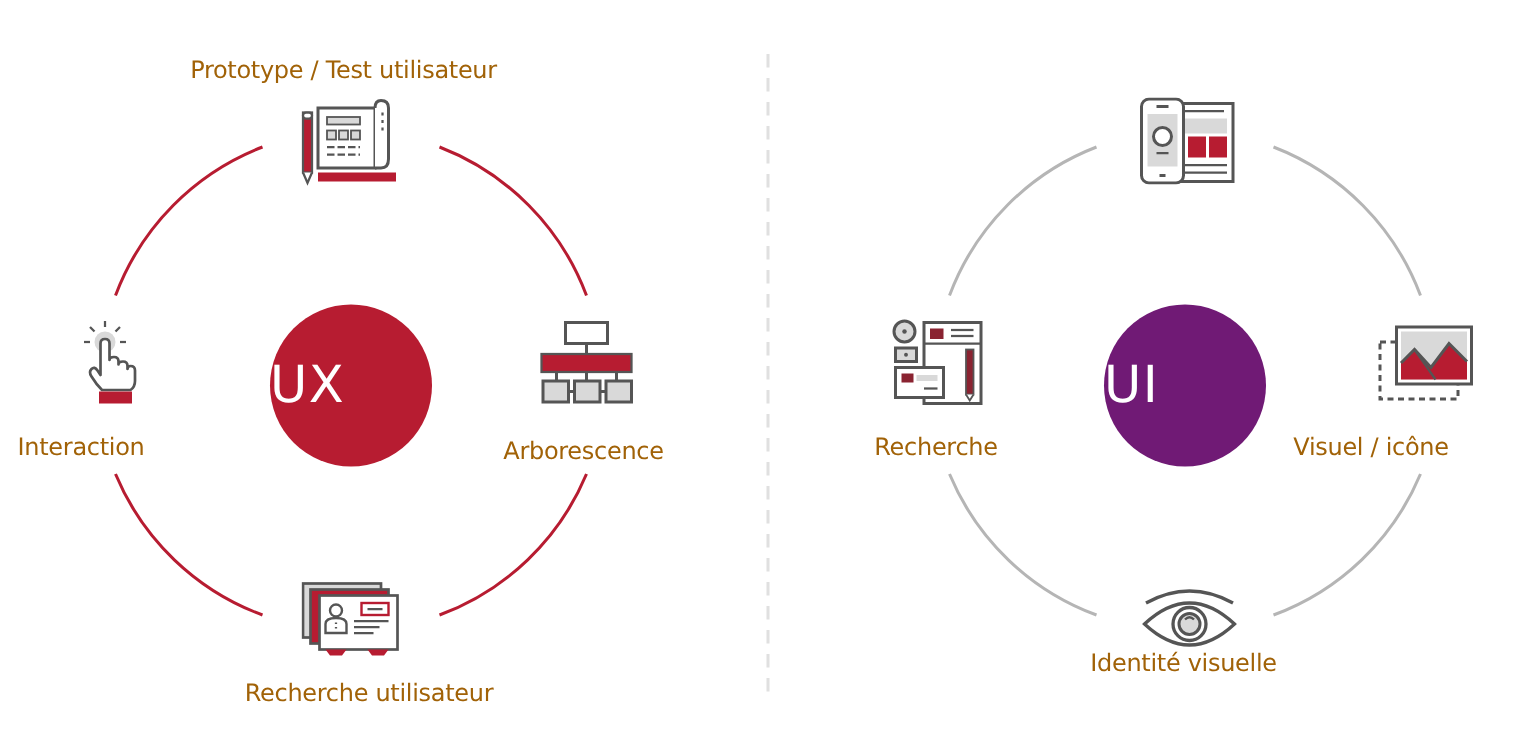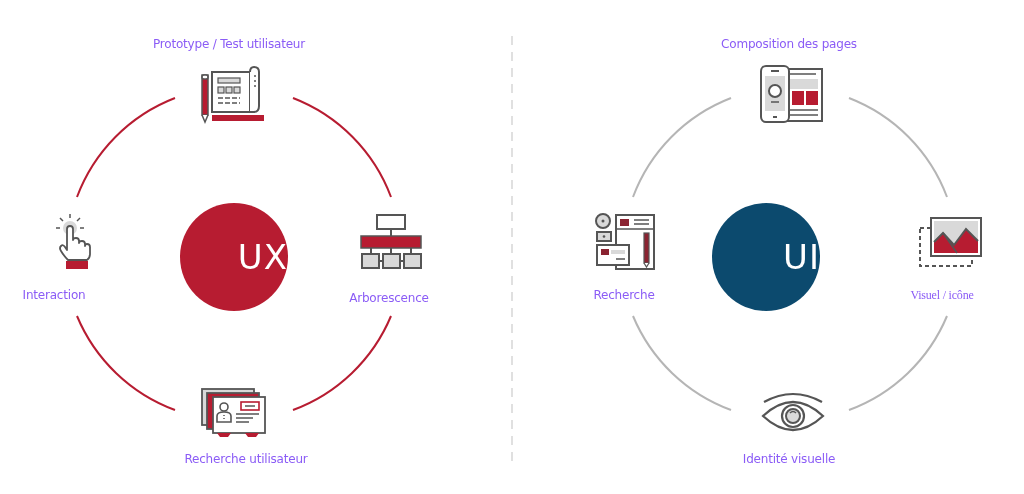--- a/index.html
+++ b/index.html
@@ -1,22 +1,22 @@
 <!DOCTYPE html>
 <html><head>
   <meta charset="utf-8">
   <style>
     html, body { margin: 0; padding: 0; background: #ffffff; }
     body { width: 1024px; height: 494px; position: relative; overflow: hidden;
            font-family: "DejaVu Sans", "Liberation Sans", sans-serif; }
     .stage { position: absolute; left: 0; top: 0; width: 1024px; height: 494px; }
-    .label { position: absolute; font-size: 12px; color: #8b5cf6; white-space: nowrap;
+    .label { position: absolute; font-size: 16px; color: #a16207; white-space: nowrap;
              transform: translateX(-50%); letter-spacing: -0.2px; }
     .hub { position: absolute; border-radius: 50%; display: flex; align-items: center;
-           justify-content: flex-end; color: #fff; font-size: 34px; letter-spacing: 1px; }
+           justify-content: flex-start; color: #fff; font-size: 34px; letter-spacing: 1px; }
     .icon { position: absolute; }
     svg.arcs { position: absolute; left: 0; top: 0; }
   </style>
 </head>
 <body>
 
 <div class="stage">
 
   <svg class="arcs" width="1024" height="494">
 
@@ -99,25 +99,24 @@
     <rect x="40" y="14" width="18" height="8" fill="#fff" stroke="#b71c31" stroke-width="1.6"></rect>
     <line x1="44" y1="18" x2="54" y2="18" stroke="#555" stroke-width="1.5"></line>
     <line x1="35" y1="26" x2="58" y2="26" stroke="#555" stroke-width="1.5"></line>
     <line x1="35" y1="30" x2="52" y2="30" stroke="#555" stroke-width="1.5"></line>
     <line x1="35" y1="34" x2="48" y2="34" stroke="#555" stroke-width="1.5"></line>
     <path d="M16 45 L30 45 L27 49 L19 49 Z" fill="#b71c31"></path>
     <path d="M44 45 L58 45 L55 49 L47 49 Z" fill="#b71c31"></path>
   </svg>
   <div class="label" style="left:233px; top:452px;margin-left:13px;">Recherche utilisateur</div>
 
-  <div class="hub" style="left:712px; top:203px; width:108px; height:108px; background:#0c4a6e;">
+  <div class="hub" style="left:736px; top:203px; width:108px; height:108px; background:#701a75;">
     <span>UI</span>
   </div>
 
-  <div class="label" style="left:789px; top:37px;">Composition des pages</div>
   <svg class="icon" style="left:760px; top:65px;" width="64" height="58" viewBox="0 0 64 58">
     <rect x="22" y="4" width="40" height="52" fill="#fff" stroke="#555" stroke-width="2"></rect>
     <line x1="28" y1="9" x2="56" y2="9" stroke="#555" stroke-width="1.5"></line>
     <rect x="26" y="14" width="32" height="10" fill="#d9d9d9"></rect>
     <rect x="32" y="26" width="12" height="14" fill="#b71c31"></rect>
     <rect x="46" y="26" width="12" height="14" fill="#b71c31"></rect>
     <line x1="30" y1="45" x2="58" y2="45" stroke="#555" stroke-width="1.5"></line>
     <line x1="30" y1="50" x2="58" y2="50" stroke="#555" stroke-width="1.5"></line>
     <rect x="1" y="1" width="28" height="56" rx="5" fill="#fff" stroke="#555" stroke-width="2"></rect>
     <line x1="11" y1="6" x2="19" y2="6" stroke="#555" stroke-width="2"></line>
@@ -147,24 +146,24 @@
   <div class="label" style="left:624px; top:288px;">Recherche</div>
 
   <svg class="icon" style="left:917px; top:214px;" width="66" height="56" viewBox="0 0 66 56">
     <rect x="3" y="14" width="52" height="38" fill="none" stroke="#555" stroke-width="2" stroke-dasharray="4 3"></rect>
     <rect x="14" y="4" width="50" height="38" fill="#fff" stroke="#555" stroke-width="2"></rect>
     <rect x="17" y="7" width="44" height="32" fill="#d9d9d9"></rect>
     <path d="M17 39 L17 28 L26 19 L37 31 L49 15 L61 27 L61 39 Z" fill="#b71c31"></path>
     <path d="M17 28 L26 19 L37 31 L49 15 L61 27" fill="none" stroke="#555" stroke-width="2"></path>
     <path d="M26 19 L40 39" fill="none" stroke="#555" stroke-width="1.5"></path>
   </svg>
-  <div class="label" style="left:942px; top:288px;font-family:Liberation Serif, serif;">Visuel / icône</div>
+  <div class="label" style="left:914px; top:288px;">Visuel / icône</div>
 
   <svg class="icon" style="left:760px; top:392px;" width="66" height="42" viewBox="0 0 66 42">
     <path d="M4 10 Q33 -6 62 10" fill="none" stroke="#555" stroke-width="2.2"></path>
     <path d="M3 24 Q33 -4 63 24 Q33 52 3 24 Z" fill="#fff" stroke="#555" stroke-width="2.2"></path>
     <circle cx="33" cy="24" r="11" fill="#fff" stroke="#555" stroke-width="2.2"></circle>
     <circle cx="33" cy="24" r="7" fill="#d9d9d9" stroke="#555" stroke-width="2"></circle>
     <path d="M30 21 Q33 18 36 21" fill="none" stroke="#555" stroke-width="1.6"></path>
   </svg>
-  <div class="label" style="left:789px; top:452px;">Identité visuelle</div>
+  <div class="label" style="left:789px; top:432px;">Identité visuelle</div>
 
 </div>
 
 </body></html>

